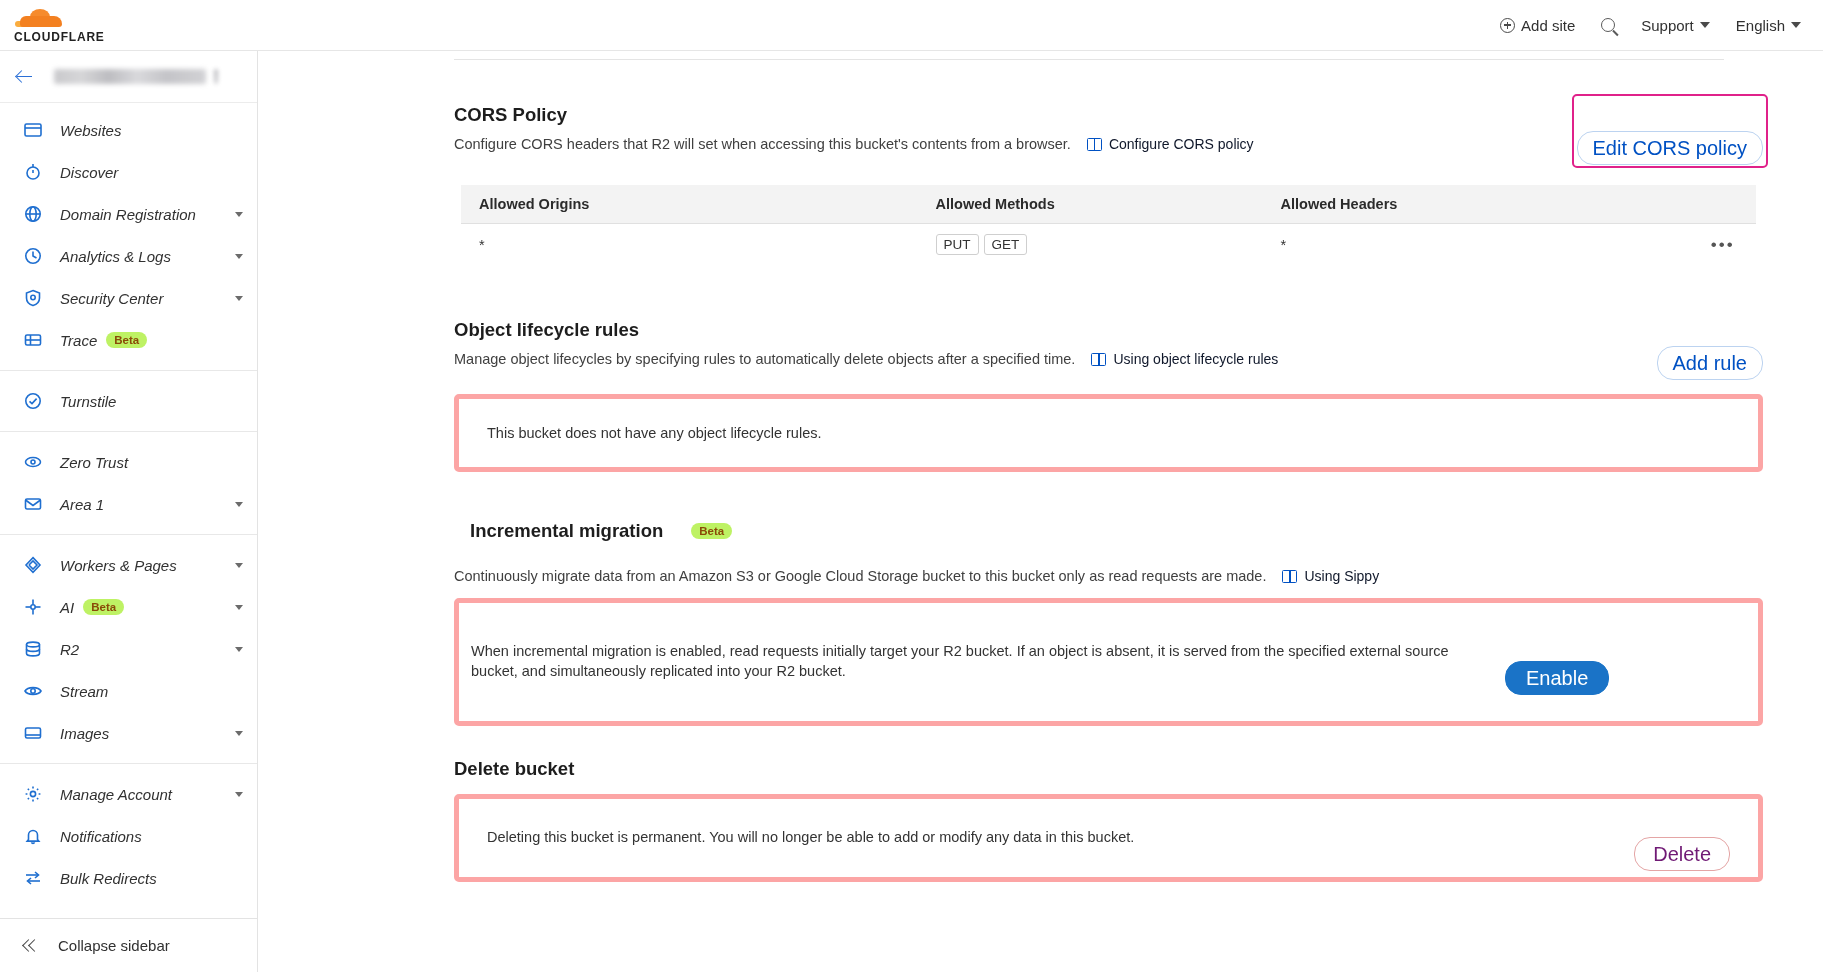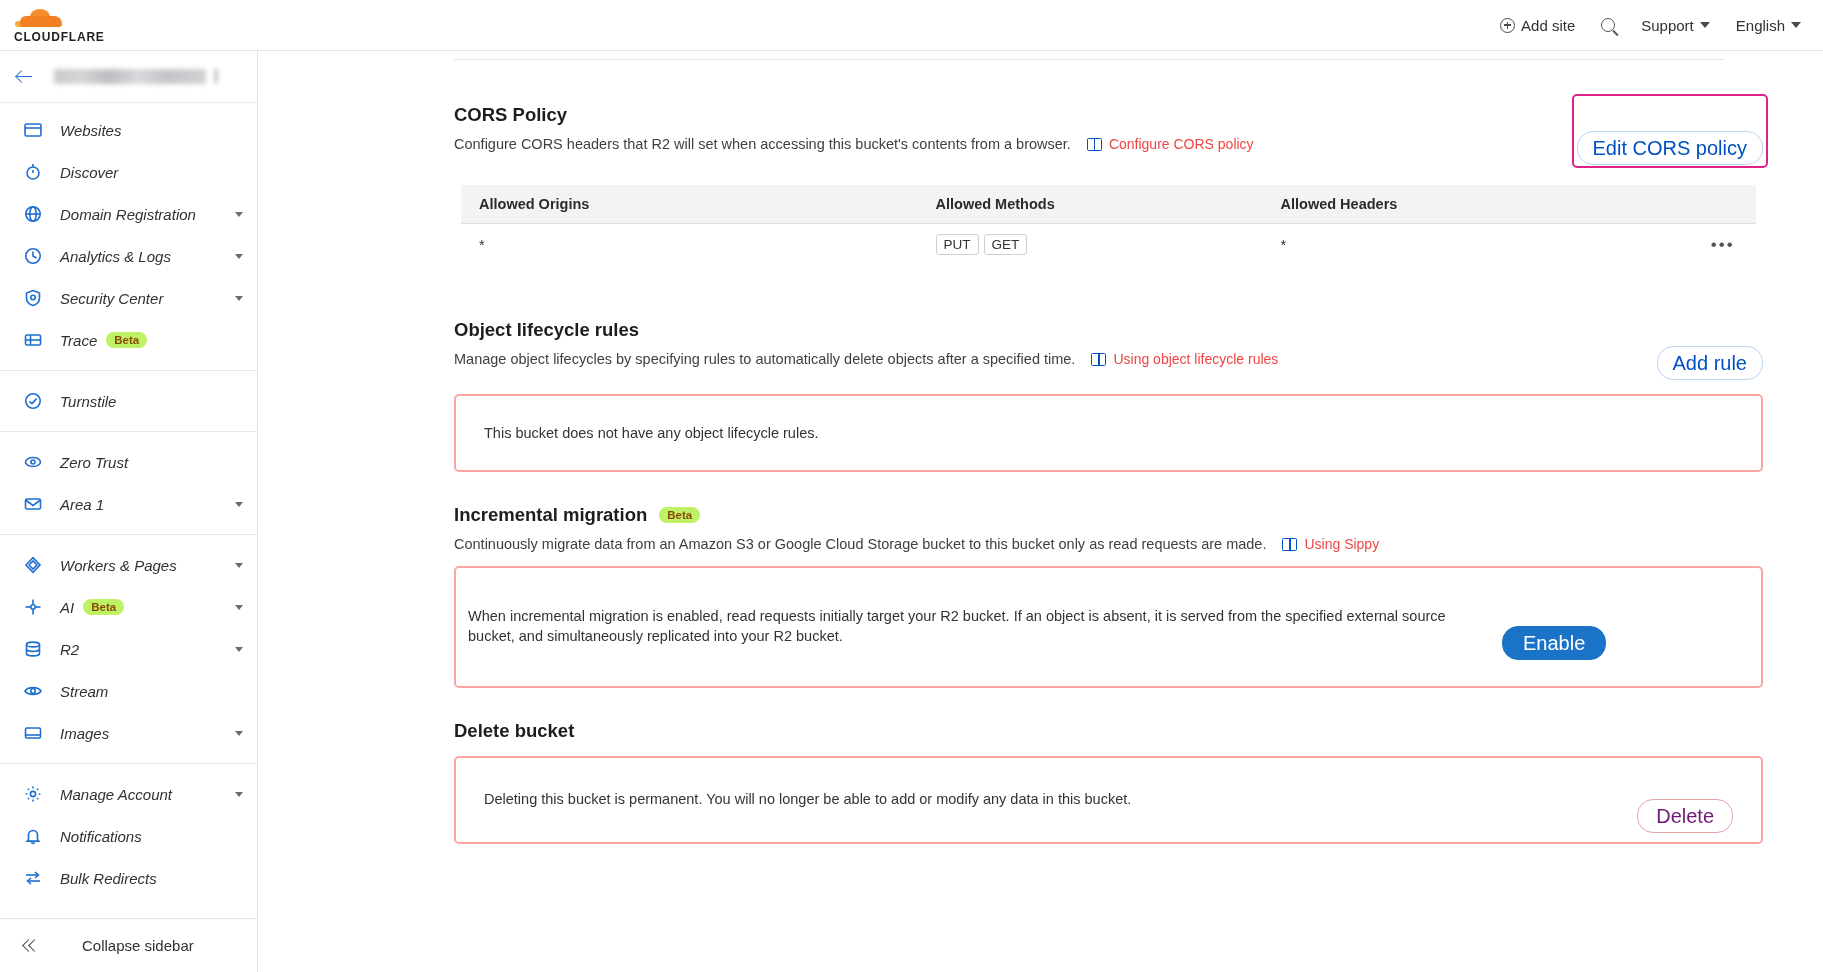--- a/index.html
+++ b/index.html
@@ -120,21 +120,21 @@
   .nav-label { white-space: nowrap; font-style: italic; }
   .nav-caret { margin-left: auto; }
   .badge-beta {
     margin-left: 9px; background: #bef264; color: #8a4b08;
     font-size: 11.5px; padding: 2px 8px; border-radius: 9px; font-weight: bold;
   }
   .nav-sep { height: 1px; background: #e8e8e8; margin: 9px 0; }
   .collapse-row {
     position: absolute; bottom: 0; left: 0; width: 258px; height: 54px;
     border-top: 1px solid #e3e3e3; display: flex; align-items: center;
-    padding-left: 22px; font-size: 15px; cursor: pointer; background: #fff; gap: 24px;
+    padding-left: 22px; font-size: 15px; cursor: pointer; background: #fff;
   }
   .dbl-chev { width: 20px; height: 20px; margin-right: 16px; position: relative; }
   .dbl-chev::before, .dbl-chev::after {
     content: ""; position: absolute; top: 5px; width: 8px; height: 8px;
     border-left: 1.8px solid #444; border-bottom: 1.8px solid #444; transform: rotate(45deg);
   }
   .dbl-chev::before { left: 2px; }
   .dbl-chev::after { left: 8px; }
 
   
@@ -146,21 +146,21 @@
   .top-rule {
     position: absolute; left: 196px; top: 8px; width: 1270px; height: 1px; background: #e4e4e4;
   }
   .section { position: relative; }
   h2.section-title {
     font-size: 18.5px; font-weight: bold; color: #1d1d1d; margin: 0 0 10px 0;
   }
   .desc-row { display: flex; align-items: center; gap: 16px; font-size: 14.5px; color: #404040; }
   .doc-link {
     display: inline-flex; align-items: center; gap: 7px;
-    color: #ef4444; font-size: 14px; cursor: pointer;
+    color: #0f172a; font-size: 14px; cursor: pointer;
   }
   .book-ico { width: 15px; height: 13px; position: relative; flex: 0 0 auto; }
   .book-ico::before {
     content: ""; position: absolute; inset: 0;
     border: 1.4px solid #0051c3; border-radius: 1.5px;
   }
   .book-ico::after {
     content: ""; position: absolute; left: 6.8px; top: 1px; width: 1.4px; height: 11px; background: #0051c3;
   }
   .btn {
@@ -192,21 +192,21 @@
   }
   .tbl td { padding: 10px 18px; color: #333; vertical-align: middle; }
   .method-chip {
     display: inline-block; border: 1px solid #cfcfcf; border-radius: 3px;
     padding: 2px 7px; font-size: 13.5px; margin-right: 5px; background: #fff; color: #333;
   }
   .ellipsis-btn {
     display: inline-block; letter-spacing: 2px; color: #555; cursor: pointer; font-size: 17px; line-height: 10px;
   }
   .panel {
-    border: 2px solid #fca5a5; border-radius: 5px; background: #fff;
+    border: 5px solid #fca5a5; border-radius: 5px; background: #fff;
     padding: 22px 28px; font-size: 14.5px; color: #333; margin-top: 14px;
   }
   .panel-flex { display: flex; align-items: center; gap: 24px; }
   .panel-flex .ptext { flex: 1 1 auto; line-height: 1.35; }
   .hdr-flex { display: flex; align-items: center; }
   .hdr-flex .grow { flex: 1 1 auto; }
   .title-row { display: flex; align-items: center; gap: 12px; margin-bottom: 10px; }
   .title-row h2 { margin: 0; }
 </style>
 </head>
@@ -517,21 +517,21 @@
           <button class="btn btn-outline-blue">Add rule</button>
         </div>
       </div>
       <div class="panel" style="height:78px; display:flex; align-items:center;">
         <span>This bucket does not have any object lifecycle rules.</span>
       </div>
     </div>
 
     <div class="section" style="margin-top:32px;">
       <div class="title-row">
-        <h2 class="section-title" style="margin:0;">Incremental migration</h2>
+        <h2 class="section-title" style="margin:16px;">Incremental migration</h2>
         <span class="badge-beta" style="margin-left:0;">Beta</span>
       </div>
       <div class="desc-row">
         <span>Continuously migrate data from an Amazon S3 or Google Cloud Storage bucket to this bucket only as read requests are made.</span>
         <span class="doc-link">
           <span class="book-ico"></span>
           <span>Using Sippy</span>
         </span>
       </div>
       <div class="panel panel-flex" style="padding:26px 12px;">

